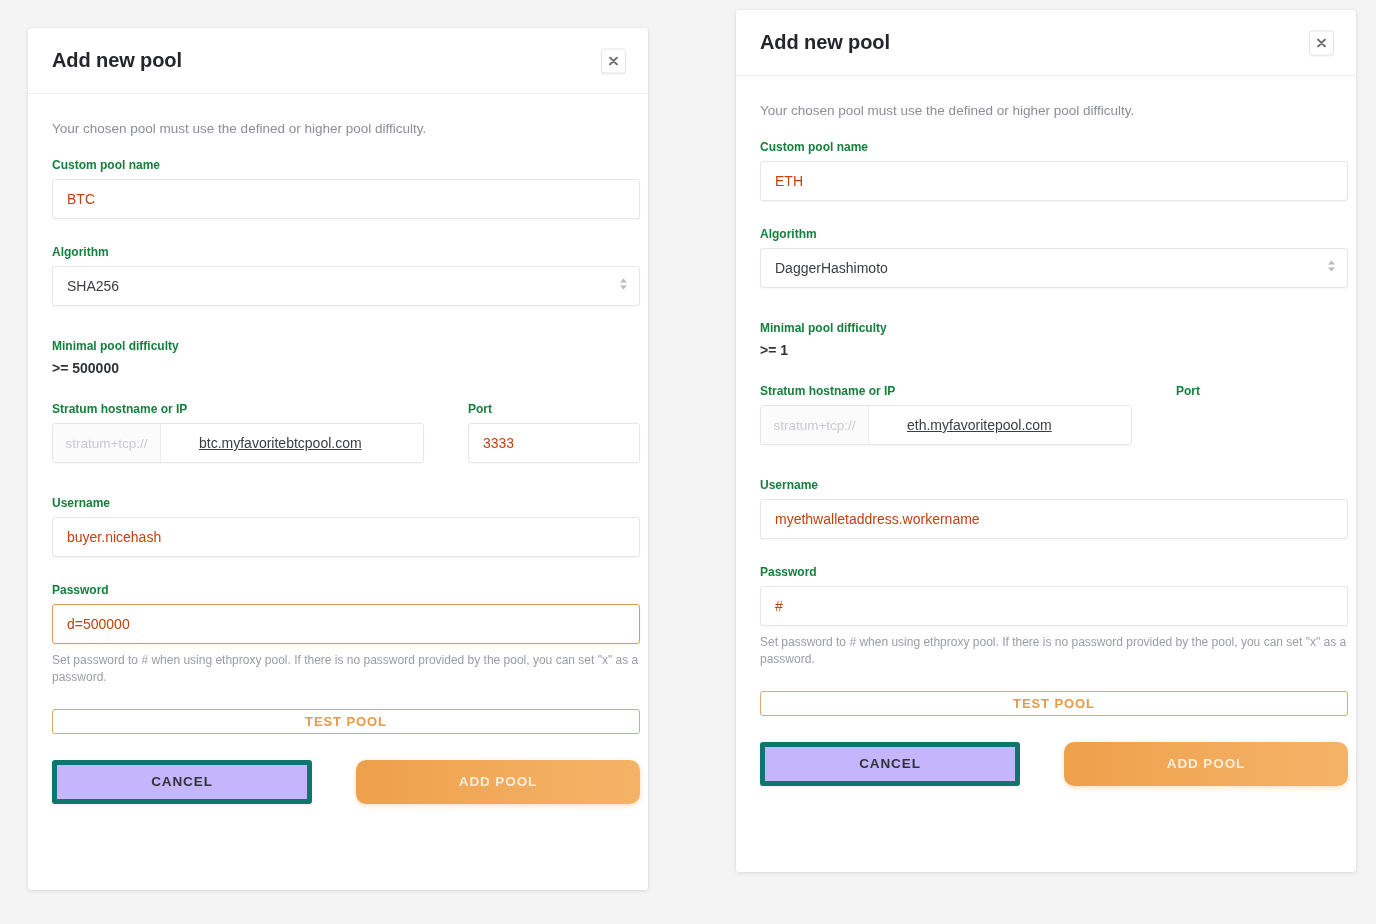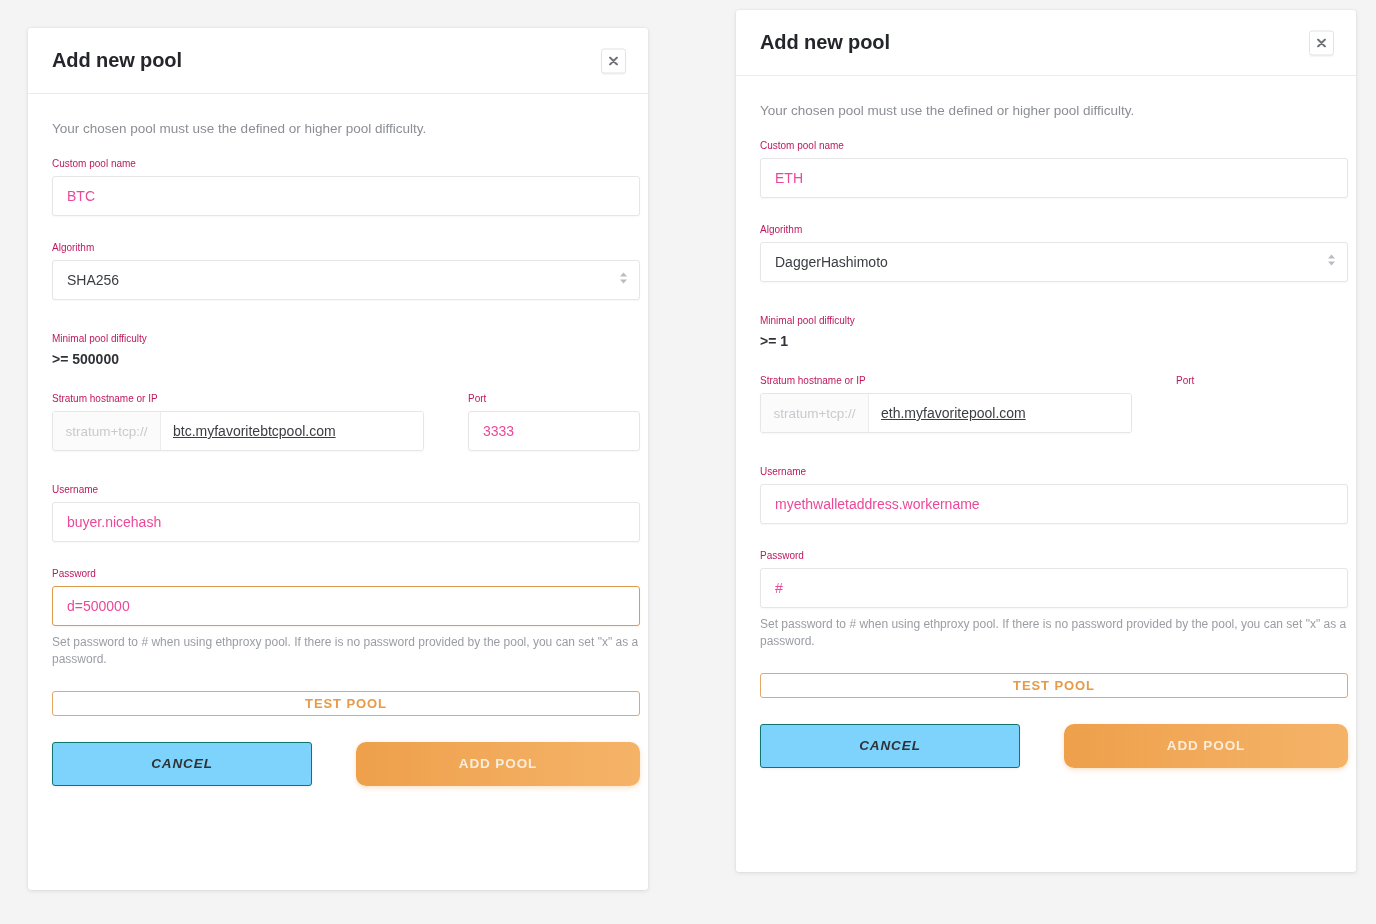--- a/index.html
+++ b/index.html
@@ -65,35 +65,36 @@
   
   .modal-body { padding: 27px 8px 0 24px; }
 
   .intro {
     font-size: 13.5px;
     color: #8b8e95;
     margin-bottom: 22px;
   }
 
   .field-label {
-    font-size: 10px;
-    color: #be185d;
+    font-size: 12px;
+    color: #15803d;
     margin-bottom: 7px;
     display: block;
+    font-weight: bold;
   }
 
   .text-input {
     width: 100%;
     height: 40px;
     border: 1px solid #e6e6e8;
     border-radius: 3px;
     background: #fff;
     font-family: "Liberation Sans", sans-serif;
     font-size: 14px;
-    color: #ec4899;
+    color: #c2410c;
     padding: 0 14px;
     outline: none;
     box-shadow: 0 1px 2px rgba(0,0,0,0.035);
   }
   .text-input.accent { border-color: #e09a4e; box-shadow: 0 1px 2px rgba(224,154,78,0.12); }
   .text-input.elevated { border-color: transparent; box-shadow: 0 3px 9px rgba(0,0,0,0.13); }
   .gap-md { height: 26px; }
   .gap-lg { height: 33px; }
 
   
@@ -136,20 +137,21 @@
 
   .stratum-group {
     display: flex;
     width: 100%;
     height: 40px;
     border: 1px solid #e6e6e8;
     border-radius: 3px;
     overflow: hidden;
     background: #fff;
     box-shadow: 0 1px 2px rgba(0,0,0,0.035);
+    gap: 26px;
   }
   .stratum-prefix {
     flex: 0 0 108px;
     display: flex;
     align-items: center;
     justify-content: center;
     background: #fbfbfc;
     color: #c8cace;
     font-size: 13.5px;
     border-right: 1px solid #ececee;
@@ -191,31 +193,30 @@
   }
 
   .btn-row {
     display: flex;
     gap: 44px;
     margin-top: 26px;
   }
   .btn-cancel {
     flex: 0 0 260px;
     height: 44px;
-    background: #7dd3fc;
-    border: 1px solid #0f766e;
+    background: #c4b5fd;
+    border: 5px solid #0f766e;
     border-radius: 3px;
     color: #2f3237;
     font-family: "Liberation Sans", sans-serif;
     font-size: 13.5px;
     font-weight: bold;
     letter-spacing: 0.9px;
     cursor: pointer;
     box-shadow: 0 1px 3px rgba(0,0,0,0.07);
-    font-style: italic;
   }
   .btn-add {
     flex: 1 1 auto;
     height: 44px;
     border: none;
     border-radius: 10px;
     background: linear-gradient(90deg, #eea04b 0%, #f2ab5c 55%, #f5b368 100%);
     color: rgba(255,255,255,0.78);
     font-family: "Liberation Sans", sans-serif;
     font-size: 13.5px;

